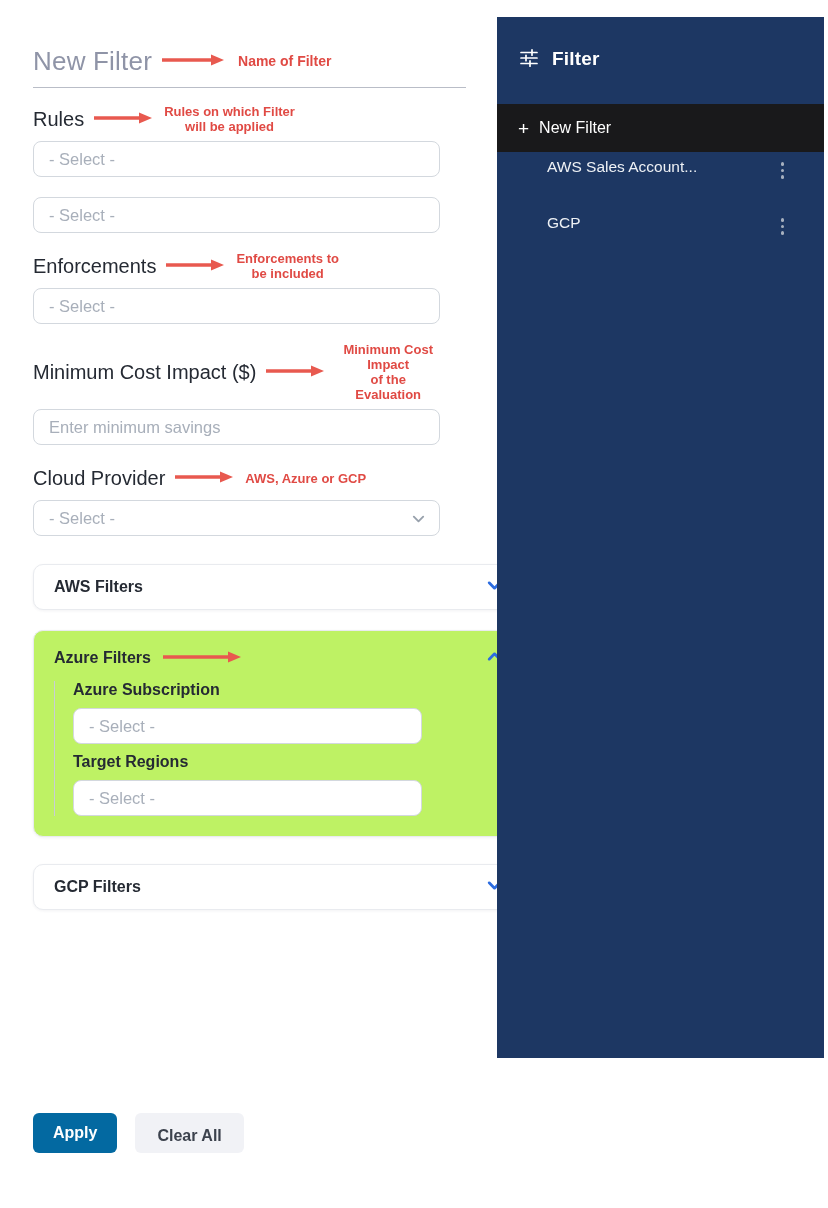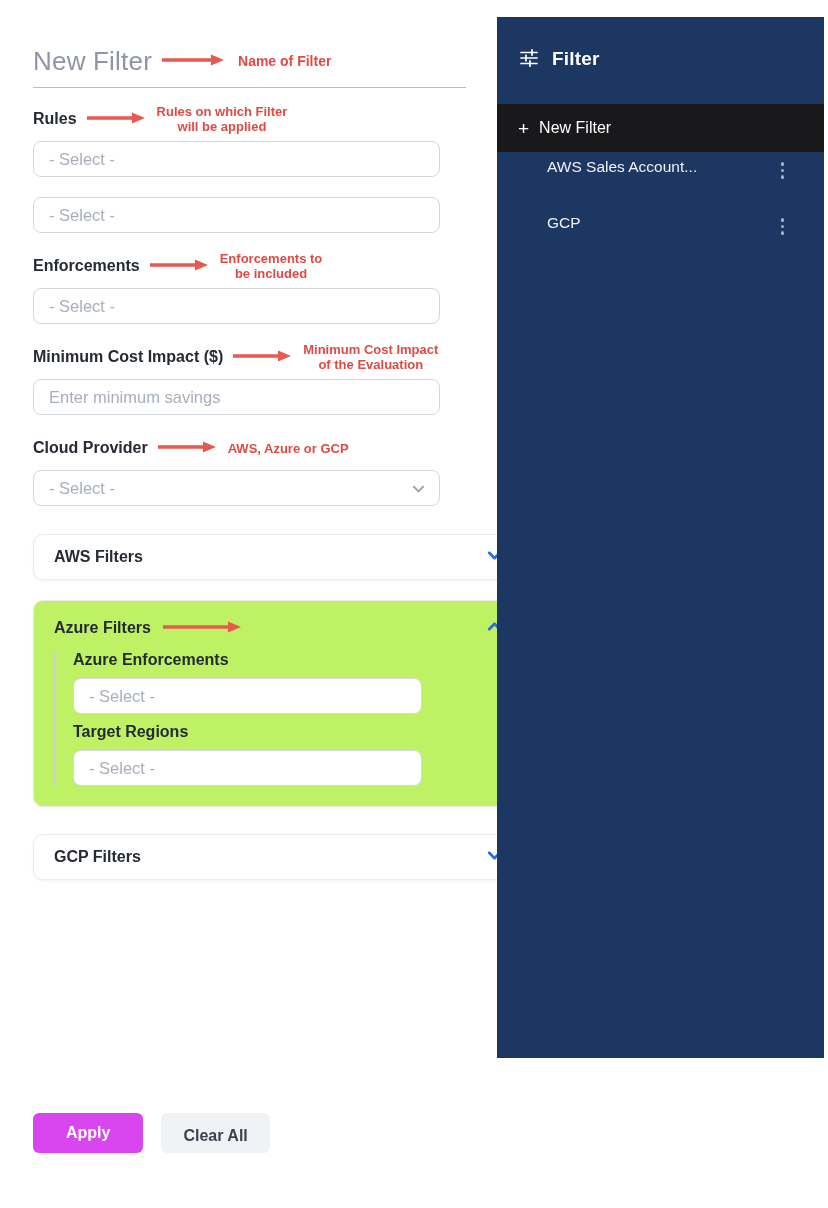--- a/index.html
+++ b/index.html
@@ -10,21 +10,21 @@
 
   .title-row { display: flex; align-items: center; height: 30px; margin-top: 2px; }
   .page-title { font-size: 26px; font-weight: 400; color: #8f94a7; letter-spacing: 0.2px; }
   .title-row .arrow { margin-left: 10px; }
   .title-ann { margin-left: 14px; font-size: 14px; font-weight: 700; color: #e04a44; }
 
   .divider { height: 1px; background: #b9bdc7; margin-top: 11px; width: 433px; }
 
   .field-group { width: 407px; }
   .label-row { display: flex; align-items: center; min-height: 30px; }
-  .field-label { font-size: 16px; font-weight: 700; color: #252a33; white-space: nowrap; }
+  .field-label { font-size: 20px; font-weight: 400; color: #252a33; white-space: nowrap; }
   .label-row .arrow { margin-left: 10px; flex: 0 0 auto; }
   .annotation { margin-left: 12px; font-size: 13px; line-height: 15px; font-weight: 700; color: #e04a44; text-align: center; }
 
   .text-input { display: block; width: 407px; height: 36px; border: 1px solid #d3d8de; border-radius: 8px; padding: 0 15px; font-size: 16.5px; font-family: "Liberation Sans", sans-serif; color: #3a404b; background: #fff; outline: none; }
   .text-input::placeholder { color: #a8afba; opacity: 1; }
 
   .select-wrap { position: relative; width: 407px; }
   .select-wrap .chev { position: absolute; right: 14px; top: 11px; pointer-events: none; }
 
   .mt16 { margin-top: 16px; }
@@ -47,21 +47,21 @@
   .azure-fields { margin-left: 18px; flex: 1; }
   .inner-label { font-size: 16px; font-weight: 700; color: #252a33; }
   .inner-input { width: 349px; height: 36px; border: 1px solid #d3d8de; border-radius: 8px; padding: 0 15px; font-size: 16.5px; font-family: "Liberation Sans", sans-serif; color: #3a404b; background: #fff; outline: none; }
   .inner-input::placeholder { color: #a8afba; opacity: 1; }
   .inner-label + .inner-input, .inner-input + .inner-label { margin-top: 9px; }
   .lbl2 { margin-top: 16px; }
 
   
   .actions { position: absolute; left: 33px; top: 1113px; display: flex; gap: 18px; }
   .btn { border: none; border-radius: 6px; font-family: "Liberation Sans", sans-serif; font-size: 16px; font-weight: 700; height: 40px; cursor: pointer; }
-  .btn-apply { background: #d946ef; color: #ffffff; padding: 0 33px; }
+  .btn-apply { background: #0369a1; color: #ffffff; padding: 0 20px; }
   .btn-clear { background: #f1f2f6; color: #3c424d; padding: 14px 22px; }
 
   
   .sidebar { position: absolute; left: 497px; top: 17px; width: 327px; height: 1041px; background: #1d3763; color: #ffffff; }
   .sb-header { display: flex; align-items: center; padding: 23px 0 0 21px; height: 60px; }
   .sb-title { font-size: 19px; font-weight: 700; margin-left: 12px; letter-spacing: 0.2px; }
   .sb-new-filter { margin-top: 27px; height: 48px; background: #19191b; display: flex; align-items: center; padding: 0 21px; cursor: pointer; }
   .sb-plus { font-size: 19px; font-weight: 400; margin-right: 10px; line-height: 1; }
   .sb-new-label { font-size: 16px; font-weight: 400; color: #ffffff; }
   .sb-items { margin-top: 6px; }
@@ -190,21 +190,21 @@
       <span class="acc-spacer"></span>
       <span>
         <svg width="17" height="17" viewBox="0 0 16 16">
             <path d="M3 10.5 L8 5.5 L13 10.5" fill="none" stroke="#2c6ce0" stroke-width="2.6" stroke-linecap="round" stroke-linejoin="round"></path>
           </svg>
       </span>
     </div>
     <div class="azure-body">
       <div class="azure-rail"></div>
       <div class="azure-fields">
-        <div class="inner-label">Azure Enforcements</div>
+        <div class="inner-label">Azure Subscription</div>
         <input class="inner-input" type="text" placeholder="- Select -" style="">
         <div class="inner-label lbl2">Target Regions</div>
         <input class="inner-input" type="text" placeholder="- Select -" style="">
       </div>
     </div>
   </div>
 
   <div class="accordion acc-gcp">
     <div class="acc-header">
       <span class="acc-title">GCP Filters</span>

